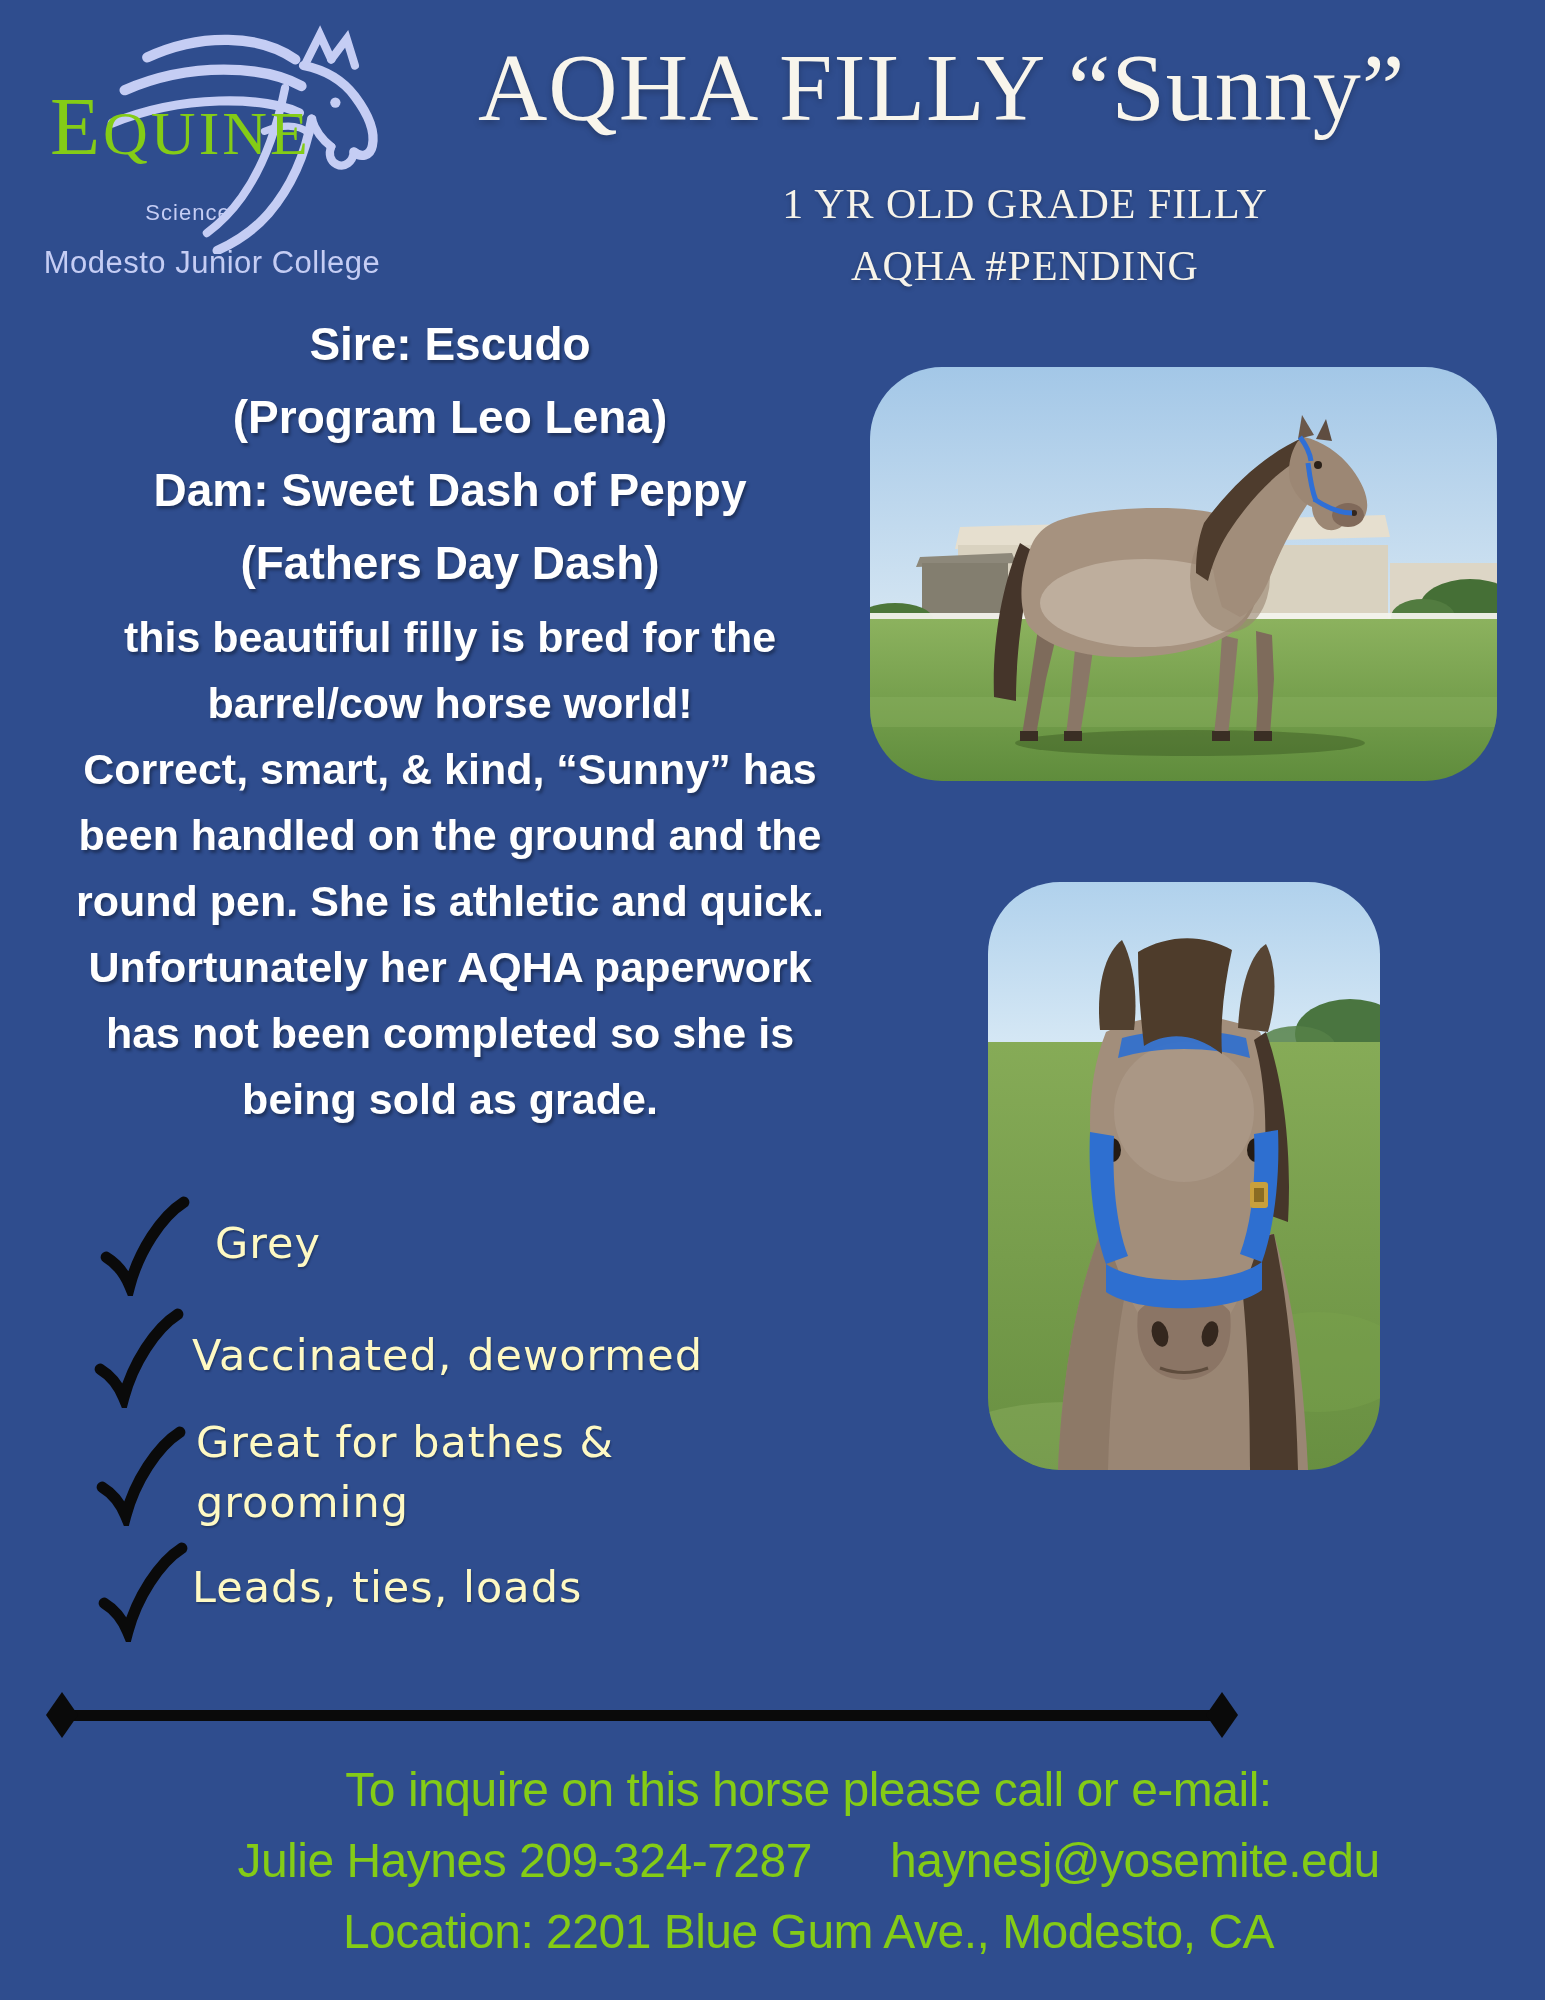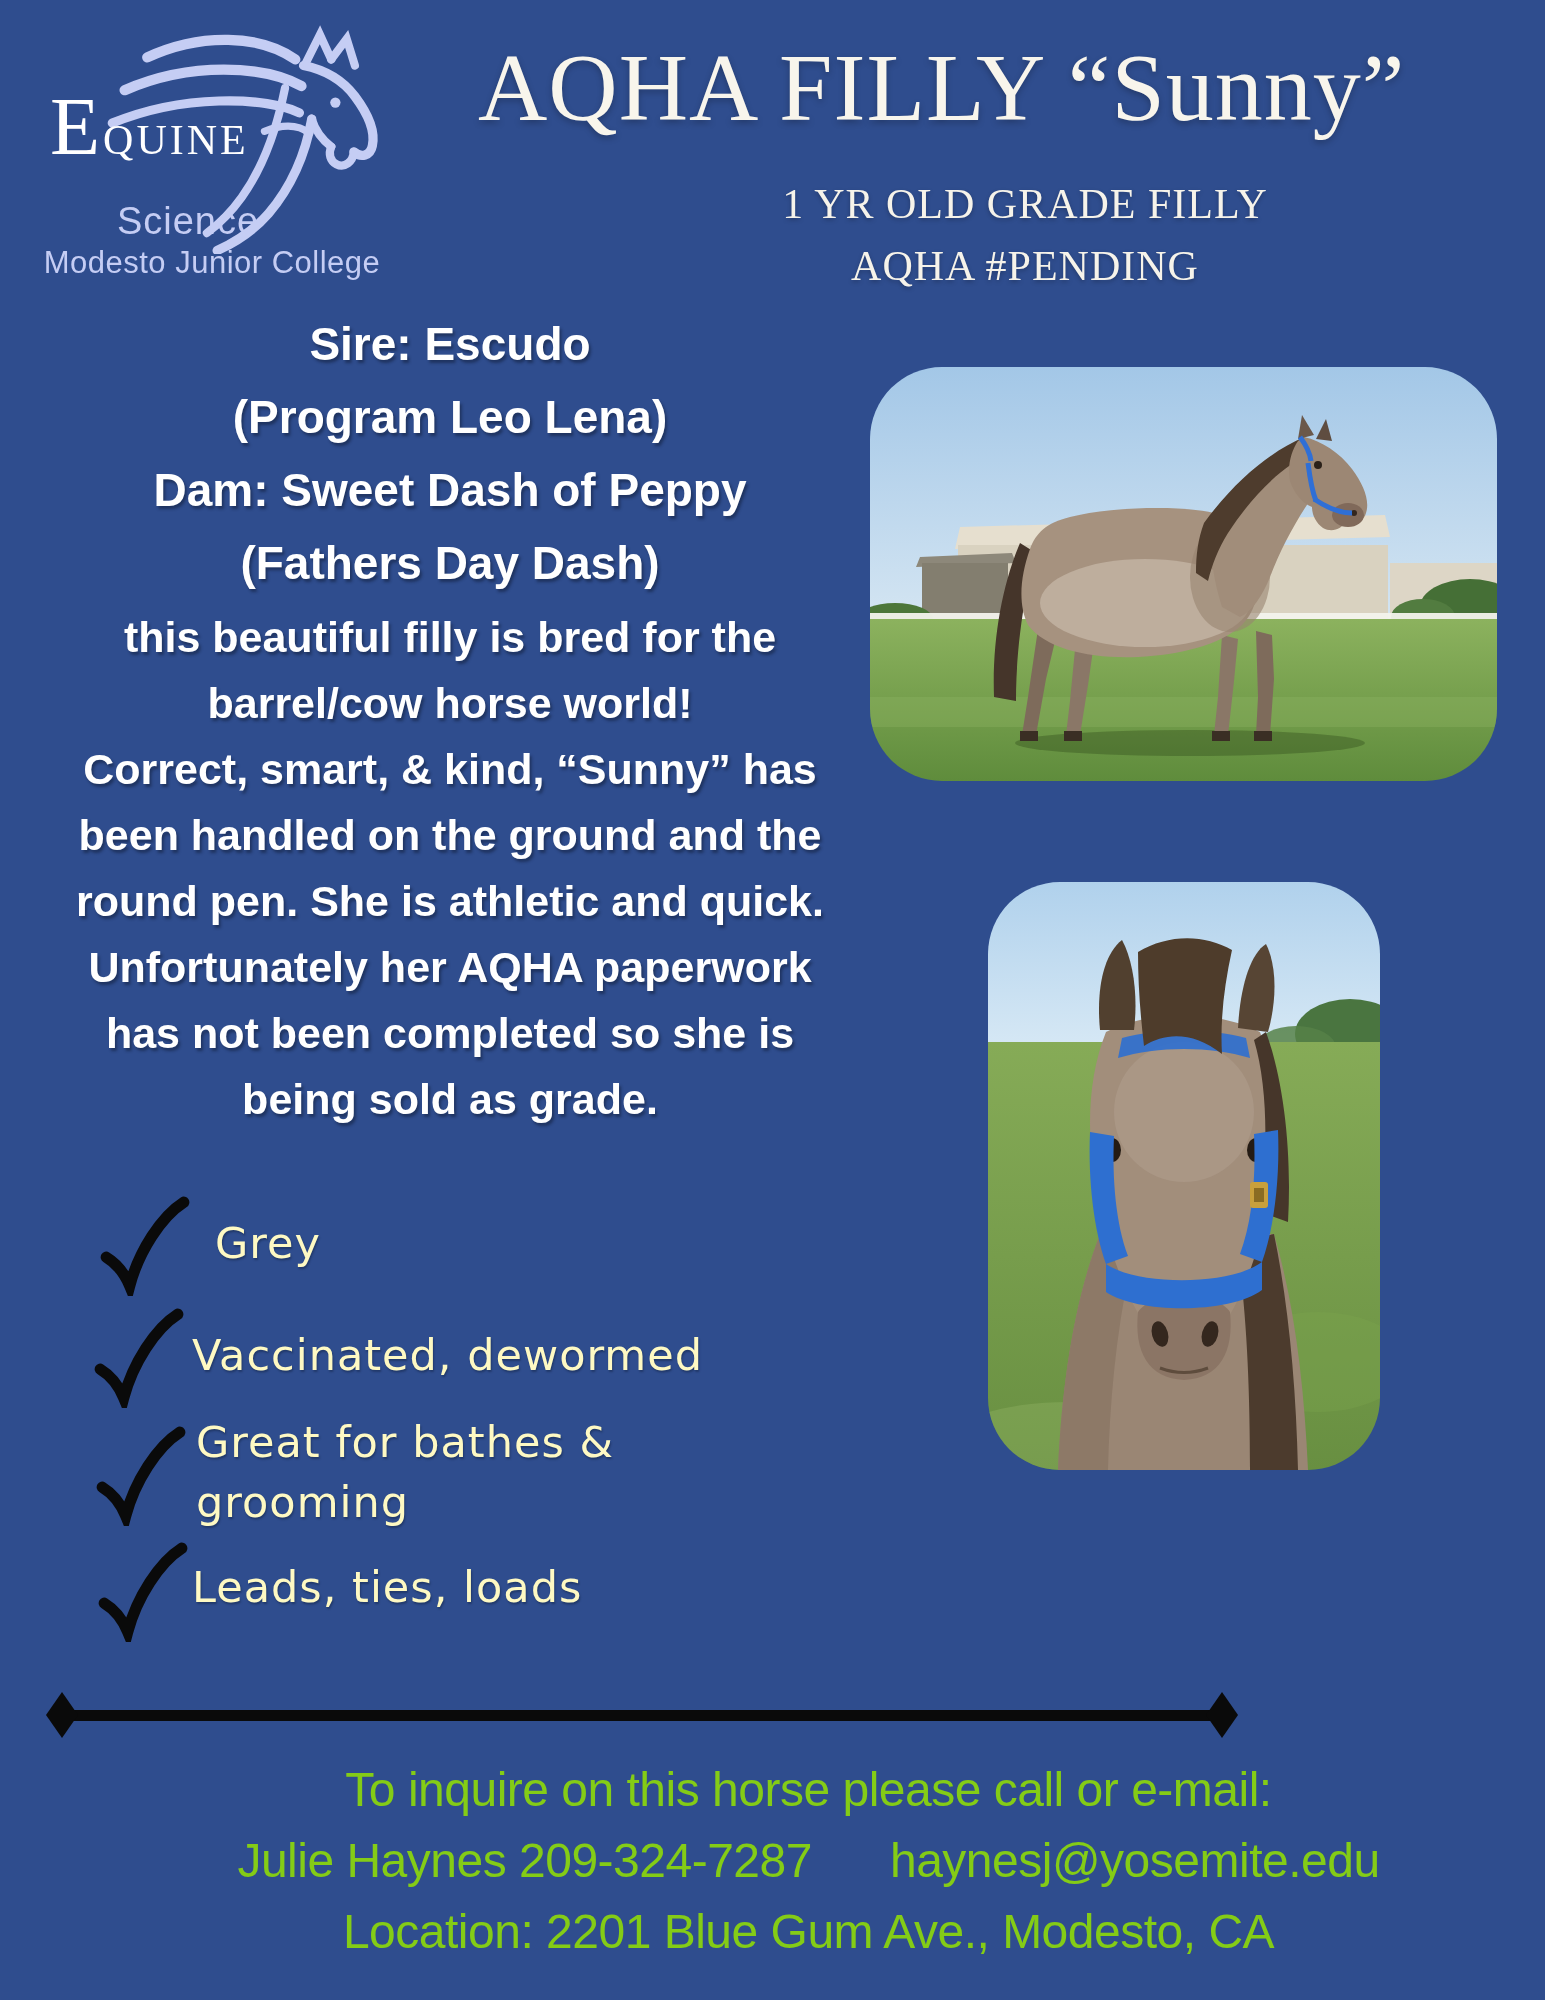--- a/index.html
+++ b/index.html
@@ -8,26 +8,26 @@
     background:#2f4d8e;
     font-family:"Liberation Sans",sans-serif;
   }
   .abs{position:absolute;}
 
   
   .logo-art{left:26px;top:22px;width:370px;height:232px;}
   .logo-word{
     left:50px;top:80px;
     font-family:"Liberation Serif",serif;
-    font-size:42px;letter-spacing:3px;color:#ffffff;font-weight:400;
+    font-size:62px;letter-spacing:3px;color:#84cc16;font-weight:400;
   }
   .logo-word::first-letter{font-size:82px;}
   .logo-science{
     left:58px;top:200px;width:260px;text-align:center;
-    font-size:38px;color:#c5cdf4;letter-spacing:1px;
+    font-size:22px;color:#c5cdf4;letter-spacing:1px;
   }
   .logo-college{
     left:26px;top:245px;width:372px;text-align:center;
     font-size:31px;color:#c5cdf4;letter-spacing:0.5px;
   }
 
   
   .title{
     left:478px;top:32px;width:1067px;text-align:left;
     font-family:"Liberation Serif",serif;font-size:96px;

